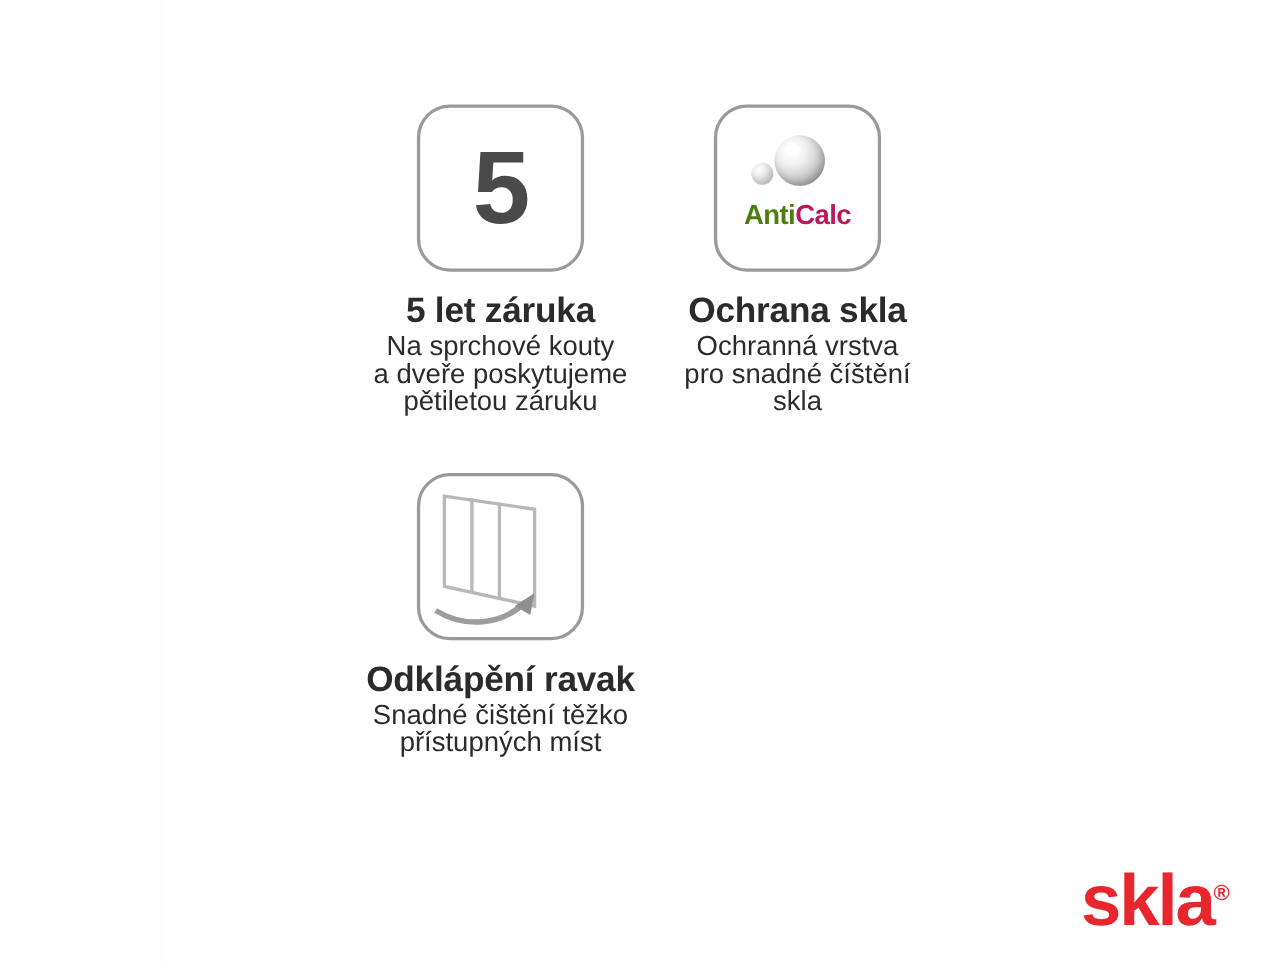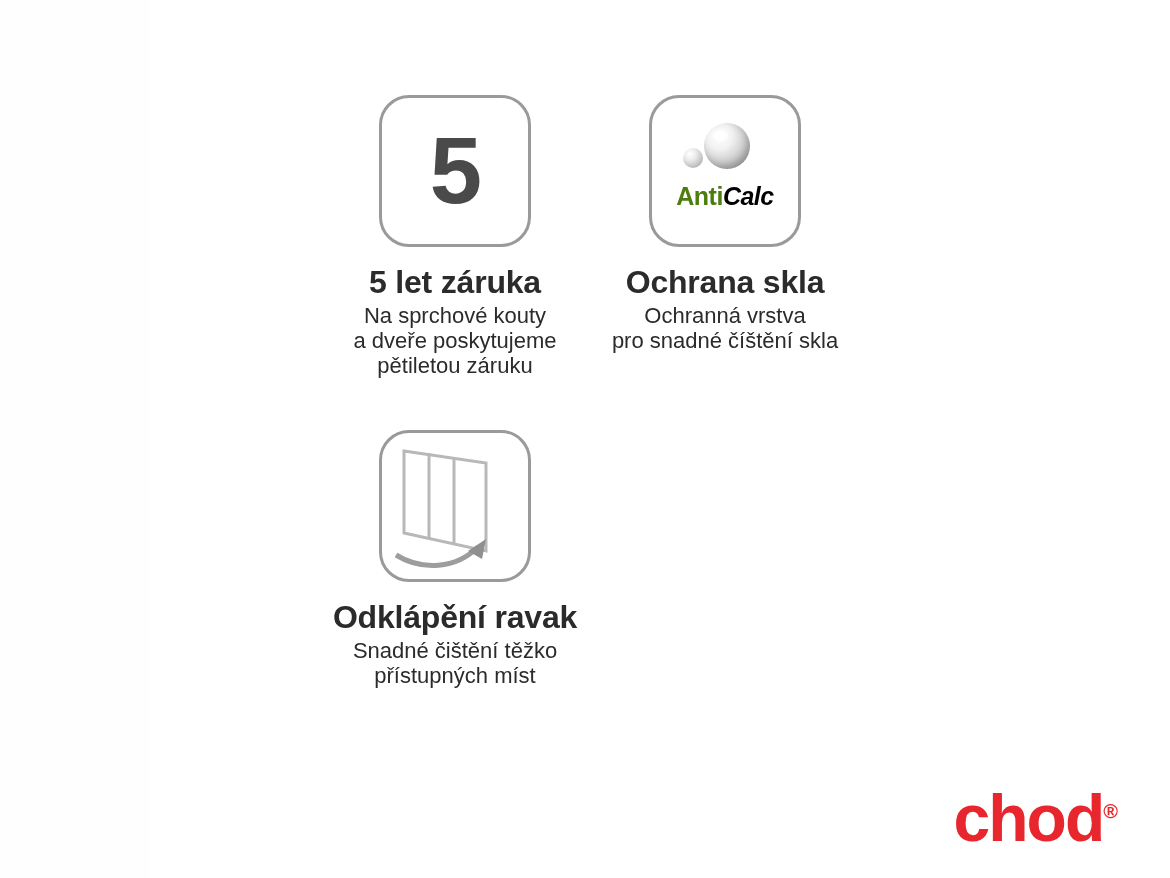--- a/index.html
+++ b/index.html
@@ -60,21 +60,21 @@
   .feature-title {
     margin-top: 17px;
     font-size: 32px;
     font-weight: bold;
     color: #2b2b2b;
     text-align: center;
     letter-spacing: -0.2px;
   }
   .feature-desc {
     margin-top: 2px;
-    font-size: 22px;
+    font-size: 25px;
     line-height: 25px;
     color: #2b2b2b;
     text-align: center;
     white-space: pre-line;
   }
 
   
   .num5 {
     font-size: 94px;
     font-weight: bold;
@@ -121,21 +121,21 @@
     position: absolute;
     left: 0;
     right: 0;
     top: 84px;
     text-align: center;
     font-size: 25px;
     font-weight: bold;
     letter-spacing: -0.5px;
   }
   .anticalc-text .a { color: #4d7c0f; }
-  .anticalc-text .b { color: #000000; font-style: italic; }
+  .anticalc-text .b { color: #be185d; }
 
   
   .tilt-svg { display: block; }
 
   
   .silent-wrap {
     width: 100%;
     height: 100%;
     position: relative;
   }
@@ -249,15 +249,15 @@
         </svg>
       </div>
       <div class="feature-title">Odklápění ravak</div>
       <div class="feature-desc">Snadné čištění těžko
 přístupných míst</div>
     </div>
 
 
   </div>
 
-  <div class="brand"><span>chod</span><sup>®</sup></div>
+  <div class="brand"><span>skla</span><sup>®</sup></div>
 
 </div>
 
 </body></html>

